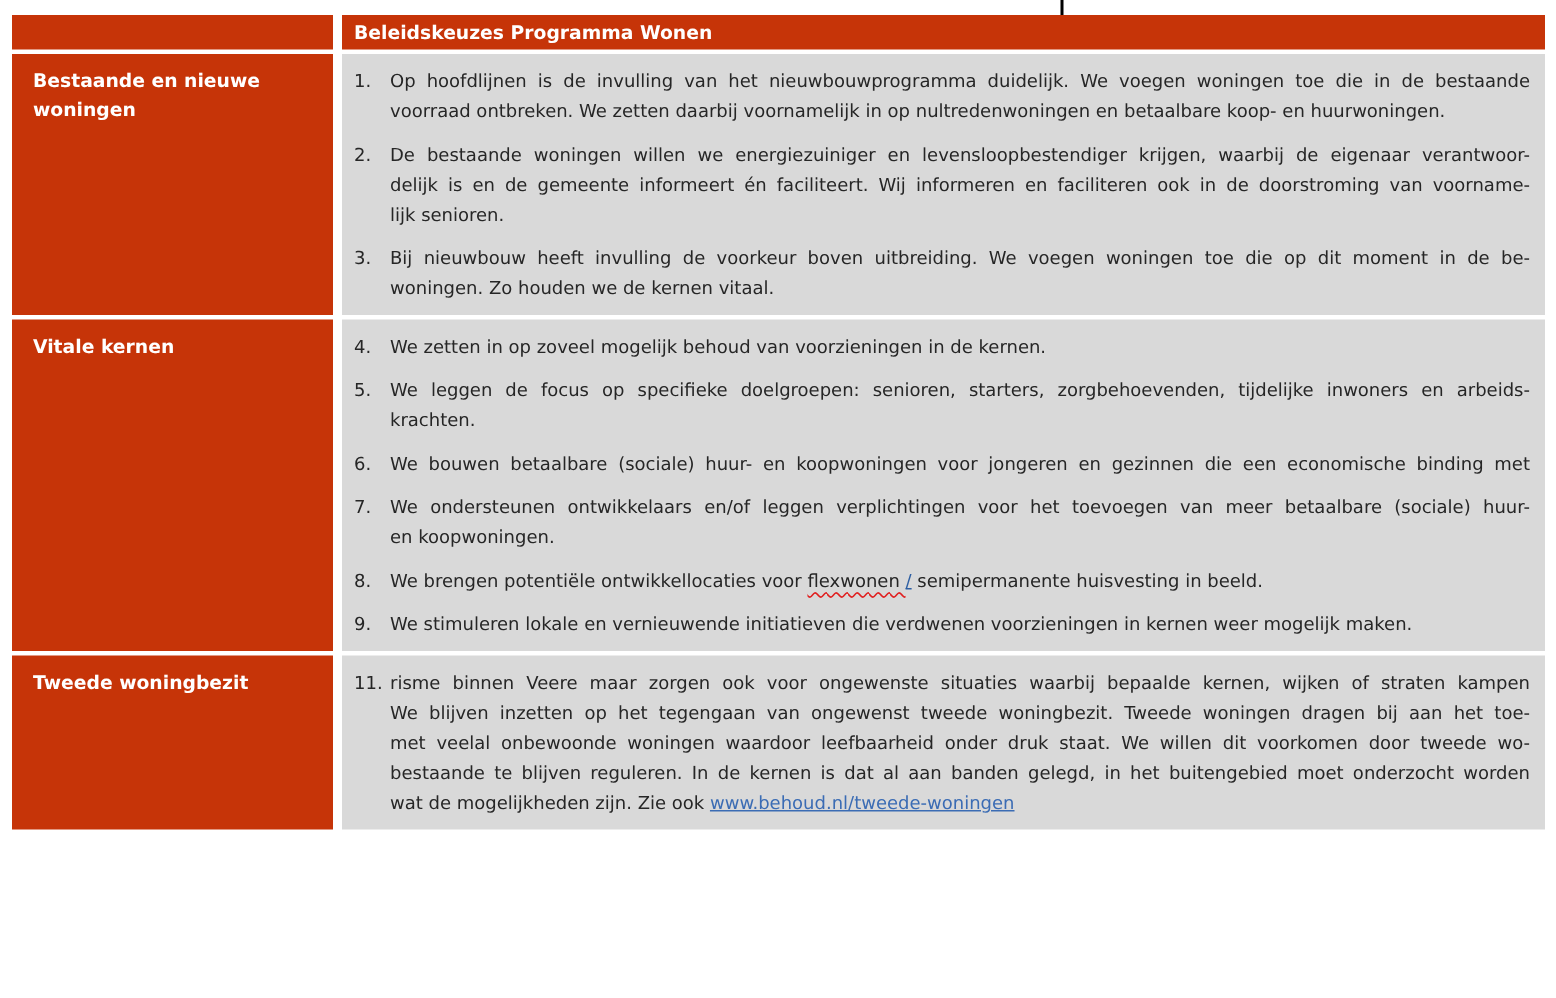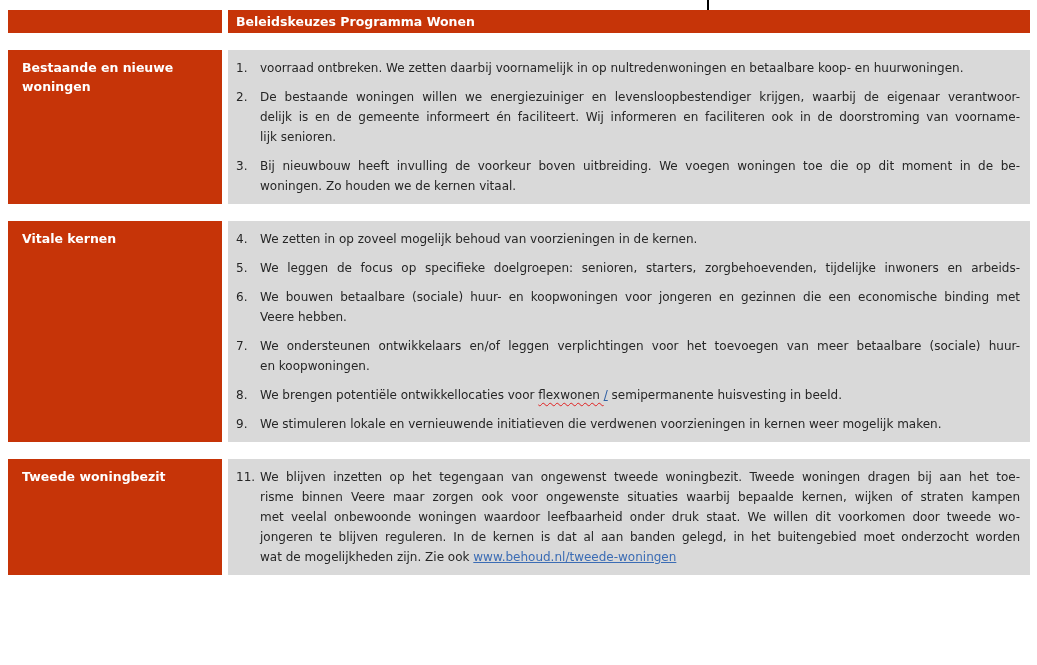--- a/index.html
+++ b/index.html
@@ -3,21 +3,21 @@
 <meta charset="utf-8">
 <style>
   html,body{margin:0;padding:0;}
   body{
     width:1037px;height:665px;background:#ffffff;position:relative;
     font-family:"DejaVu Sans","Liberation Sans",sans-serif;
     color:#262626;overflow:hidden;
   }
   .cursor-artifact{position:absolute;left:707px;top:0;width:2px;height:11px;background:#000;}
   .tbl{position:absolute;left:8px;top:10px;width:1022px;}
-  .trow{display:flex;column-gap:6px;margin-bottom:17px;align-items:stretch;}
+  .trow{display:flex;column-gap:6px;margin-bottom:3px;align-items:stretch;}
   .cell-label{
     width:214px;flex-shrink:0;box-sizing:border-box;
     background:var(--accent_red,#C63408);
     color:#ffffff;font-weight:bold;font-size:12.5px;line-height:19px;
     padding:8px 8px 12px 14px;
   }
   .cell-body{
     flex:1;box-sizing:border-box;
     background:var(--cell_gray,#D9D9D9);
     font-size:12px;padding:8px 10px 8px 8px;
@@ -57,20 +57,21 @@
   </div>
 
   <div class="trow">
     <div class="cell-label">
       <span>Bestaande en nieuwe woningen</span>
     </div>
     <div class="cell-body">
       <div class="item">
         <div class="num">1.</div>
         <div class="txt">
+            <div class="tline">Op hoofdlijnen is de invulling van het nieuwbouwprogramma duidelijk. We voegen woningen toe die in de bestaande</div>
             <div class="tline tline-last">voorraad ontbreken. We zetten daarbij voornamelijk in op nultredenwoningen en betaalbare koop- en huurwoningen.</div>
           </div>
       </div>
       <div class="item">
         <div class="num">2.</div>
         <div class="txt">
             <div class="tline">De bestaande woningen willen we energiezuiniger en levensloopbestendiger krijgen, waarbij de eigenaar verantwoor-</div>
             <div class="tline">delijk is en de gemeente informeert én faciliteert. Wij informeren en faciliteren ook in de doorstroming van voorname-</div>
             <div class="tline tline-last">lijk senioren.</div>
           </div>
@@ -93,27 +94,27 @@
       <div class="item">
         <div class="num">4.</div>
         <div class="txt">
             <div class="tline tline-last">We zetten in op zoveel mogelijk behoud van voorzieningen in de kernen.</div>
           </div>
       </div>
       <div class="item">
         <div class="num">5.</div>
         <div class="txt">
             <div class="tline">We leggen de focus op specifieke doelgroepen: senioren, starters, zorgbehoevenden, tijdelijke inwoners en arbeids-</div>
+            <div class="tline tline-last">krachten.</div>
           </div>
       </div>
       <div class="item">
         <div class="num">6.</div>
         <div class="txt">
             <div class="tline">We bouwen betaalbare (sociale) huur- en koopwoningen voor jongeren en gezinnen die een economische binding met</div>
-            <div class="tline tline-last">Veere hebben.</div>
           </div>
       </div>
       <div class="item">
         <div class="num">7.</div>
         <div class="txt">
             <div class="tline">We ondersteunen ontwikkelaars en/of leggen verplichtingen voor het toevoegen van meer betaalbare (sociale) huur-</div>
             <div class="tline tline-last">en koopwoningen.</div>
           </div>
       </div>
       <div class="item">
@@ -131,24 +132,24 @@
 
   <div class="trow">
     <div class="cell-label">
       <span>Tweede woningbezit</span>
     </div>
     <div class="cell-body">
       <div class="item">
         <div class="num">11.</div>
         <div class="txt">
           <div>
+              <div class="tline">risme binnen Veere maar zorgen ook voor ongewenste situaties waarbij bepaalde kernen, wijken of straten kampen</div>
               <div class="tline">We blijven inzetten op het tegengaan van ongewenst tweede woningbezit. Tweede woningen dragen bij aan het toe-</div>
-              <div class="tline">risme binnen Veere maar zorgen ook voor ongewenste situaties waarbij bepaalde kernen, wijken of straten kampen</div>
               <div class="tline">met veelal onbewoonde woningen waardoor leefbaarheid onder druk staat. We willen dit voorkomen door tweede wo-</div>
-              <div class="tline">jongeren te blijven reguleren. In de kernen is dat al aan banden gelegd, in het buitengebied moet onderzocht worden</div>
+              <div class="tline">bestaande te blijven reguleren. In de kernen is dat al aan banden gelegd, in het buitengebied moet onderzocht worden</div>
             </div>
           <div class="tline tline-last"><span>wat de mogelijkheden zijn. Zie ook </span><a class="link" href="#">www.behoud.nl/tweede-woningen</a></div>
         </div>
       </div>
     </div>
   </div>
 
 </div>
 
 </body></html>

